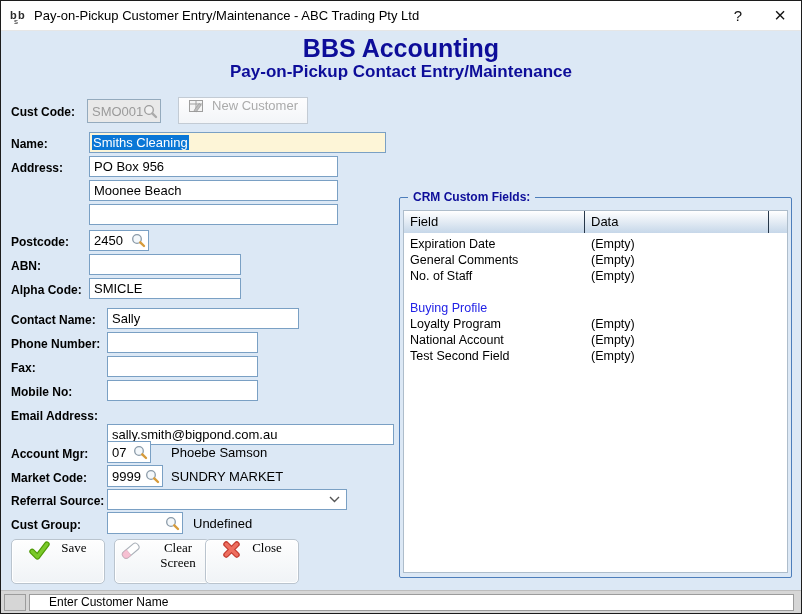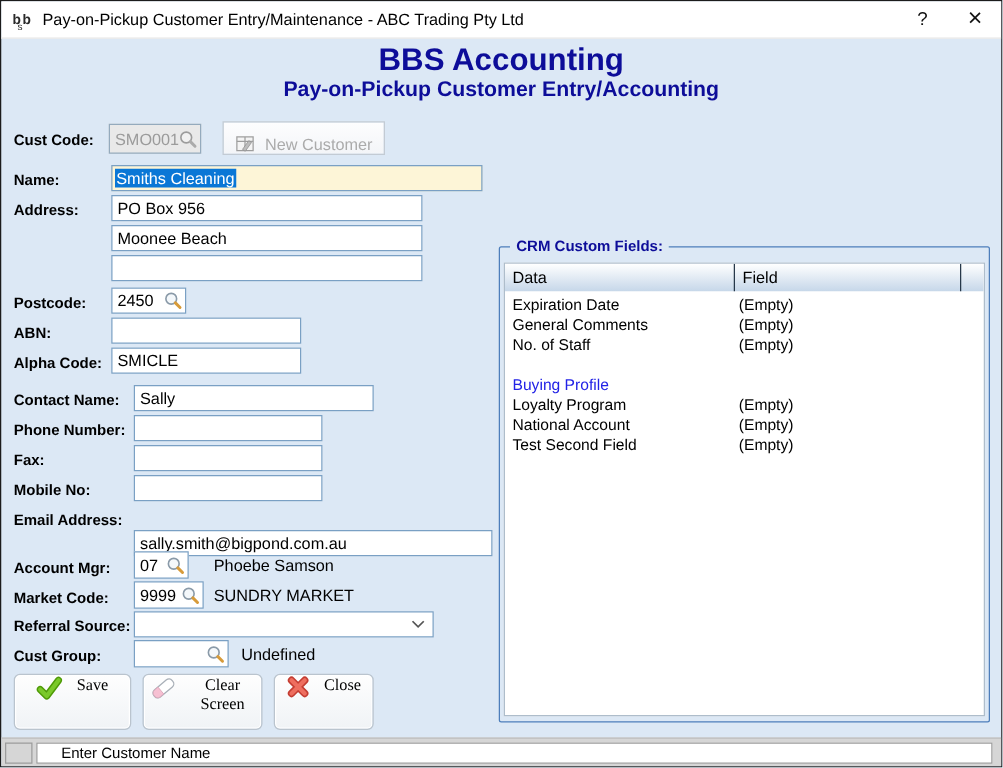--- a/index.html
+++ b/index.html
@@ -28,21 +28,21 @@
 
   .lk { position: absolute; height: 21px; border: 1px solid #7aa0c4; background: #fff; display: flex; align-items: center; padding-right: 2px; }
   .lk input { border: none; outline: none; flex: 1; min-width: 0; background: transparent; font-family: "Liberation Sans", sans-serif; font-size: 13px; color: #000; padding-left: 4px; }
   .lk.disabled { background: #e9e9e9; border-color: #94aabd; }
   .lk.disabled input { color: #9b9b9b; }
   .mag { display: flex; flex: none; }
 
   .combo { position: absolute; left: 106px; top: 488px; width: 240px; height: 21px; border: 1px solid #7aa0c4; background: #fff; display: flex; align-items: center; justify-content: flex-end; padding-right: 6px; }
 
   
-  .nc-btn { position: absolute; left: 177px; top: 96px; width: 130px; height: 27px; border: 1px solid #c3cbd4; border-radius: 0; background: linear-gradient(#fdfdfe, #f3f5f8); display: flex; align-items: flex-end; justify-content: center; gap: 8px; font-size: 13px; color: #ababab; }
+  .nc-btn { position: absolute; left: 177px; top: 96px; width: 130px; height: 27px; border: 1px solid #c3cbd4; border-radius: 0; background: linear-gradient(#fdfdfe, #f3f5f8); display: flex; align-items: flex-start; justify-content: center; gap: 8px; font-size: 13px; color: #ababab; }
   .btn { position: absolute; top: 538px; height: 45px; border: 1px solid #bac4ce; border-radius: 5px; background: linear-gradient(#fefefe, #f0f3f6); box-shadow: inset 0 0 0 1px #ffffff; display: flex; align-items: flex-start; justify-content: center; gap: 11px; font-size: 13px; color: #000; font-family: Liberation Serif, serif; }
   .btn .blabel { text-align: center; line-height: 15px; }
 
   
   .crm { position: absolute; left: 398px; top: 196px; width: 393px; height: 381px; border: 1px solid #4d7ebb; border-radius: 2px; background: #dce8f5; }
   .crm-legend { position: absolute; top: -8px; left: 8px; background: #dce8f5; padding: 0 5px; font-size: 12px; font-weight: bold; color: #0d0d99; white-space: nowrap; }
   .lv { position: absolute; left: 3px; top: 12px; right: 3px; bottom: 4px; border: 1px solid #aebdcb; background: #fff; overflow: hidden; }
   .lv-header { height: 22px; display: flex; background: linear-gradient(#ffffff, #c6d7e9); }
   .lv-h { font-size: 13px; color: #000; padding: 3px 0 0 6px; border-right: 1px solid #27384a; }
   .lv-h.c-field { width: 181px; }
@@ -70,21 +70,21 @@
           <text x="9" y="12" font-size="11" font-weight="bold" fill="#2a2a2a" font-family="Liberation Sans">b</text>
           <text x="5" y="17" font-size="8" fill="#2a2a2a" font-family="Liberation Sans">s</text>
         </svg>
     </span>
     <span class="tb-title">Pay-on-Pickup Customer Entry/Maintenance - ABC Trading Pty Ltd</span>
     <span class="tb-btn">?</span>
     <span class="tb-btn close">×</span>
   </div>
 
   <div class="h1">BBS Accounting</div>
-  <div class="h2">Pay-on-Pickup Customer Entry/Accounting</div>
+  <div class="h2">Pay-on-Pickup Contact Entry/Maintenance</div>
 
   <span class="lbl" style="top:101px">Cust Code:</span>
   <div class="lk disabled" style="left:86px;top:98px;width:74px;height:24px">
     <input disabled="" value="SMO001" style="">
     <span class="mag">
       <svg width="15" height="15" viewBox="0 0 15 15">
           <circle cx="6" cy="6" r="4.3" fill="#f1f1f1" stroke="#9c9c9c" stroke-width="1.3"></circle>
           <line x1="9.3" y1="9.3" x2="13" y2="13" stroke="#ababab" stroke-width="2.4" stroke-linecap="round"></line>
         </svg>
     </span>
@@ -183,22 +183,22 @@
           <line x1="9.3" y1="9.3" x2="13" y2="13" stroke="#d79b3a" stroke-width="2.4" stroke-linecap="round"></line>
         </svg>
     </span>
   </div>
   <span class="txt" style="left:192px;top:514px">Undefined</span>
 
   <div class="crm">
     <span class="crm-legend">CRM Custom Fields:</span>
     <div class="lv">
       <div class="lv-header">
+        <span class="lv-h c-field">Field</span>
         <span class="lv-h c-data">Data</span>
-        <span class="lv-h c-field">Field</span>
       </div>
       <div class="lv-rows">
         <div class="lv-row">
             <span class="lv-c1">Expiration Date</span>
             <span class="lv-c2">(Empty)</span>
           </div>
         <div class="lv-row">
             <span class="lv-c1">General Comments</span>
             <span class="lv-c2">(Empty)</span>
           </div>
@@ -243,21 +243,21 @@
     <span class="mag">
       <svg width="21" height="21" viewBox="0 0 20 20">
           <g transform="rotate(-40 10 10)">
             <rect x="1" y="6.8" width="18" height="7" rx="3" fill="#ffffff" stroke="#a9b0b8"></rect>
             <path d="M4 6.9 A3 3 0 0 0 1.1 10.3 A3 3 0 0 0 4 13.7 L7.5 13.7 L7.5 6.9 Z" fill="#f6c0d2" stroke="#d9a5b8" stroke-width="0.6"></path>
           </g>
         </svg>
     </span>
     <span class="blabel" style="width:52px">Clear Screen</span>
   </div>
-  <div class="btn" style="left:218px;width:80px">
+  <div class="btn" style="left:204px;width:94px">
     <span class="mag">
       <svg width="19" height="19" viewBox="0 0 18 18">
           <path d="M4 4 L14 14 M14 4 L4 14" stroke="#c43d32" stroke-width="5.6" stroke-linecap="round"></path>
           <path d="M4 4 L14 14 M14 4 L4 14" stroke="#ee6e5f" stroke-width="3.2" stroke-linecap="round"></path>
         </svg>
     </span>
     <span class="blabel">Close</span>
   </div>
 
   <div class="statusbar">

